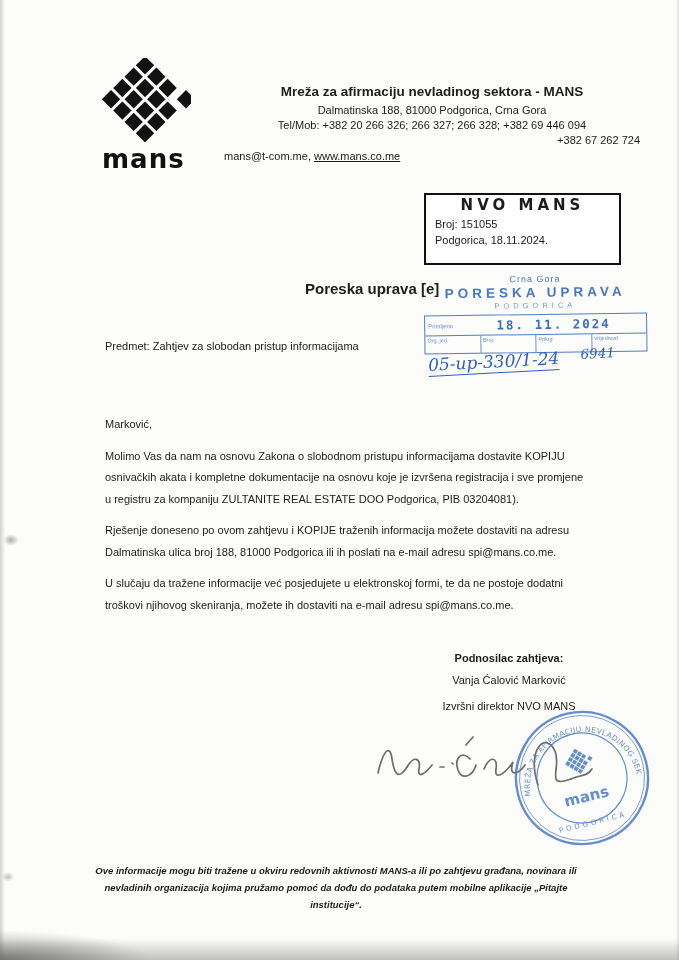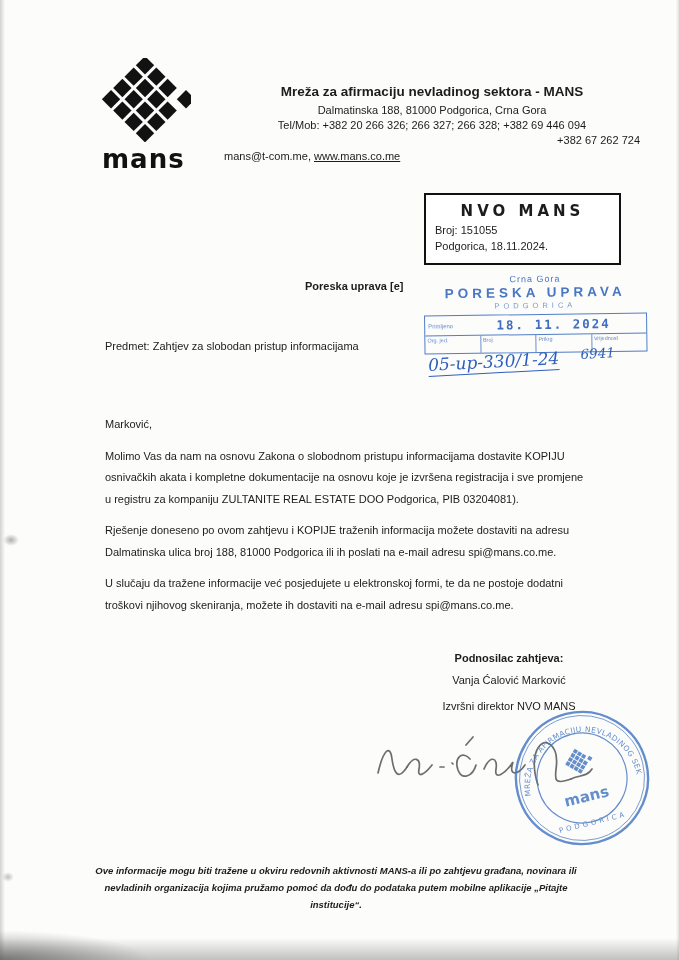--- a/index.html
+++ b/index.html
@@ -21,27 +21,27 @@
   .header-block { position:absolute; left:224px; top:84px; width:416px; }
   .header-org  { font-size:13.5px; font-weight:700; text-align:center; margin-bottom:5px; }
   .header-line { font-size:11px; text-align:center; margin-bottom:3px; }
   .header-right { text-align:right; }
   .header-email-row { font-size:11px; margin-top:4px; }
   .website-link { text-decoration:underline; color:#1c1c1c; }
 
   
   .ref-box {
     position:absolute; left:424px; top:193px; width:197px; height:72px;
-    border:2px solid #111; background:#fff; padding-top:7px;
+    border:2px solid #111; background:#fff; padding-top:1px;
   }
   .ref-org  { text-align:center; font-weight:700; font-size:15px; letter-spacing:4px; font-family:"DejaVu Sans", sans-serif; }
   .ref-line { font-size:11px; margin:4px 0 0 9px; }
 
   
-  .recipient { position:absolute; left:305px; top:280px; font-size:11px; font-weight:700; }
+  .recipient { position:absolute; left:305px; top:280px; font-size:15px; font-weight:700; }
 
   
   .intake {
     position:absolute; left:424px; top:274px; width:223px;
     color:#3d6fc2; transform:rotate(-0.8deg); opacity:.94;
   }
   .intake-country   { text-align:center; font-size:9px; letter-spacing:1px; }
   .intake-authority { text-align:center; font-size:13.5px; letter-spacing:4px; font-weight:600; margin-top:1px; }
   .intake-city      { text-align:center; font-size:7.5px; letter-spacing:4px; opacity:.75; margin-top:1px; }
   .intake-table { border:1.5px solid #4576c4; margin-top:4px; background:rgba(255,255,255,.0); }

